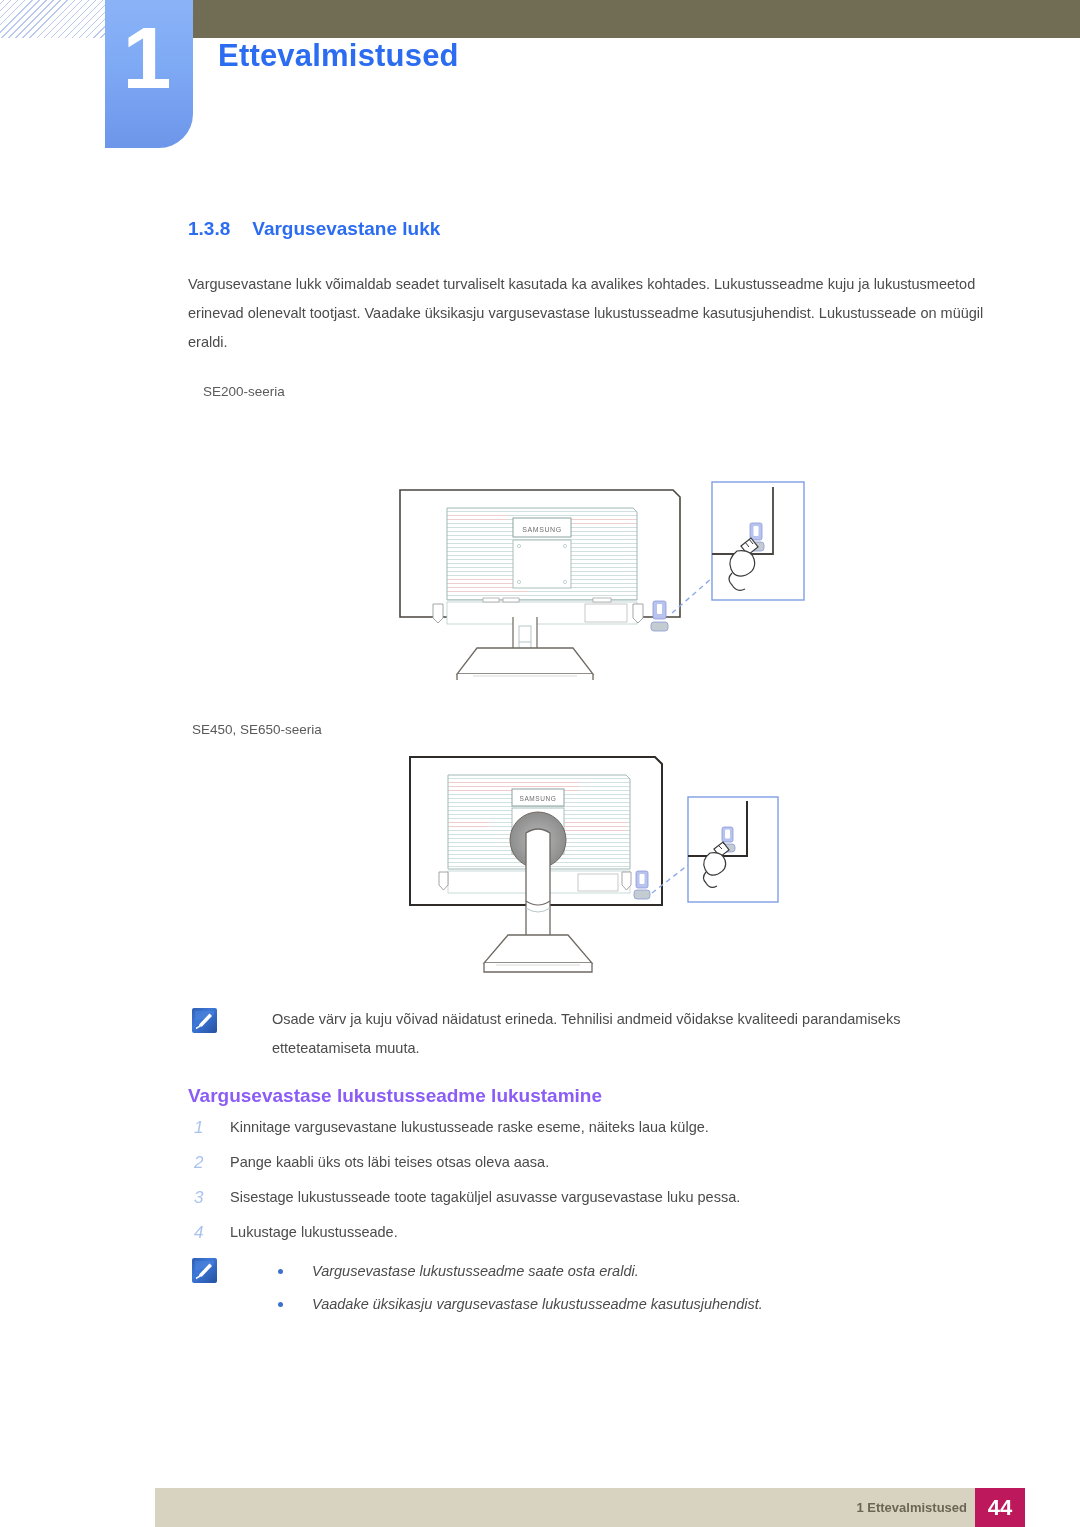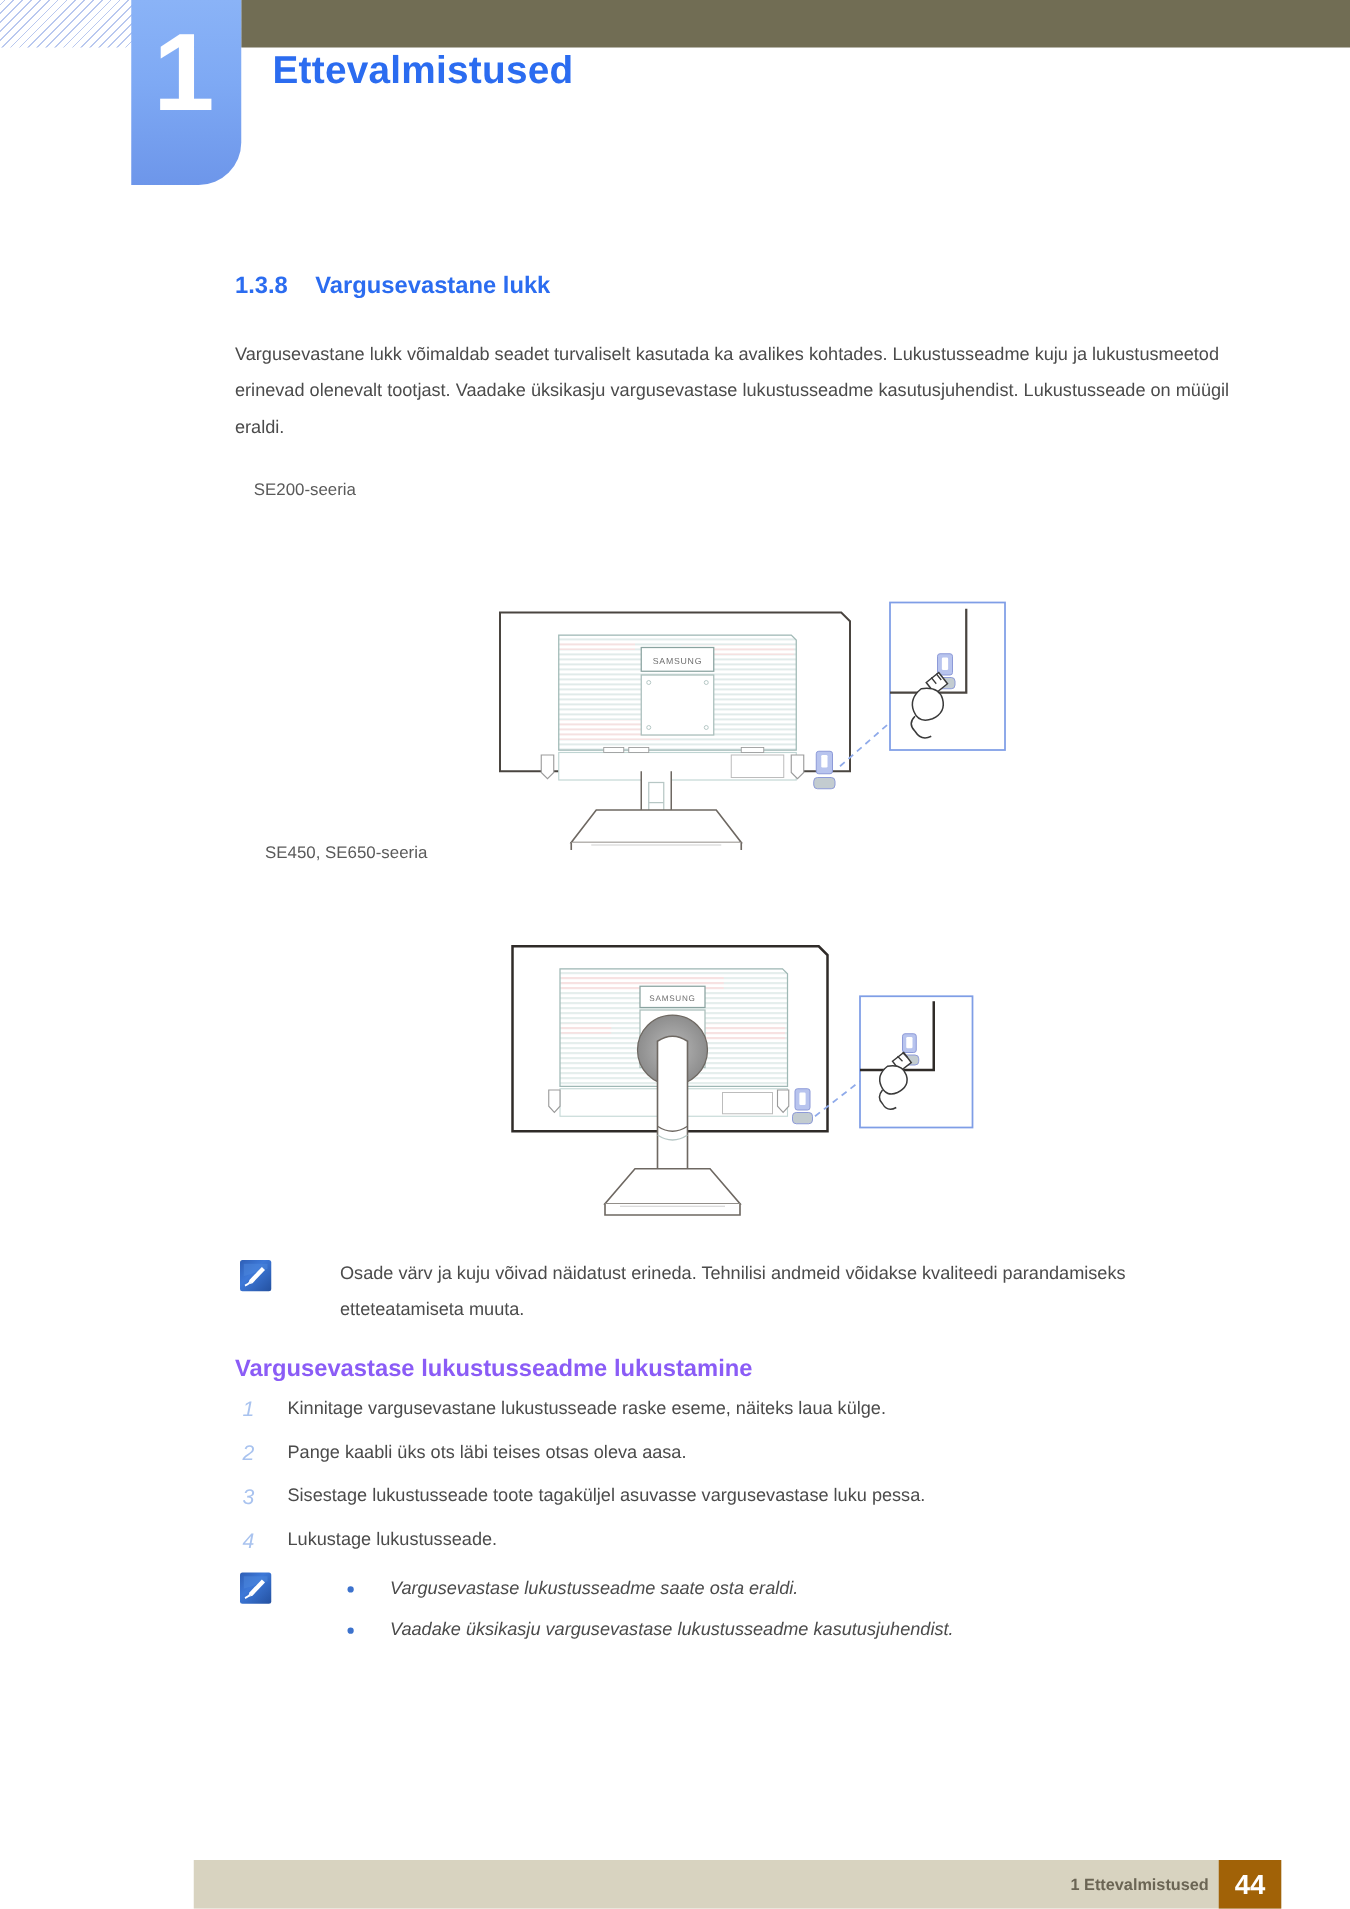--- a/index.html
+++ b/index.html
@@ -87,21 +87,21 @@
     line-height: 29px;
     color: #4b4b4b;
   }
 
   .series-label {
     position: absolute;
     font-size: 13.5px;
     color: #5a5a5a;
   }
   .series-label.one { left: 203px; top: 234px; }
-  .series-label.two { left: 192px; top: 524px; margin-left: 20px; }
+  .series-label.two { left: 192px; top: 572px; }
 
   
   .figure { position: absolute; }
   .figure.fig1 { left: 385px; top: 280px; width: 440px; height: 250px; }
   .figure.fig2 { left: 400px; top: 595px; width: 410px; height: 240px; }
 
   
   .note-block {
     position: absolute;
     left: 188px;
@@ -189,21 +189,21 @@
     position: absolute;
     right: 58px; top: 12px;
     font-size: 13px;
     font-weight: bold;
     color: #6b6554;
   }
   .page-num-box {
     position: absolute;
     right: 0; top: 0;
     width: 50px; height: 39px;
-    background: #a16207;
+    background: #be185d;
     color: #ffffff;
     font-size: 22px;
     font-weight: bold;
     text-align: center;
     line-height: 39px;
   }
 </style>
 </head>
 <body>
 

